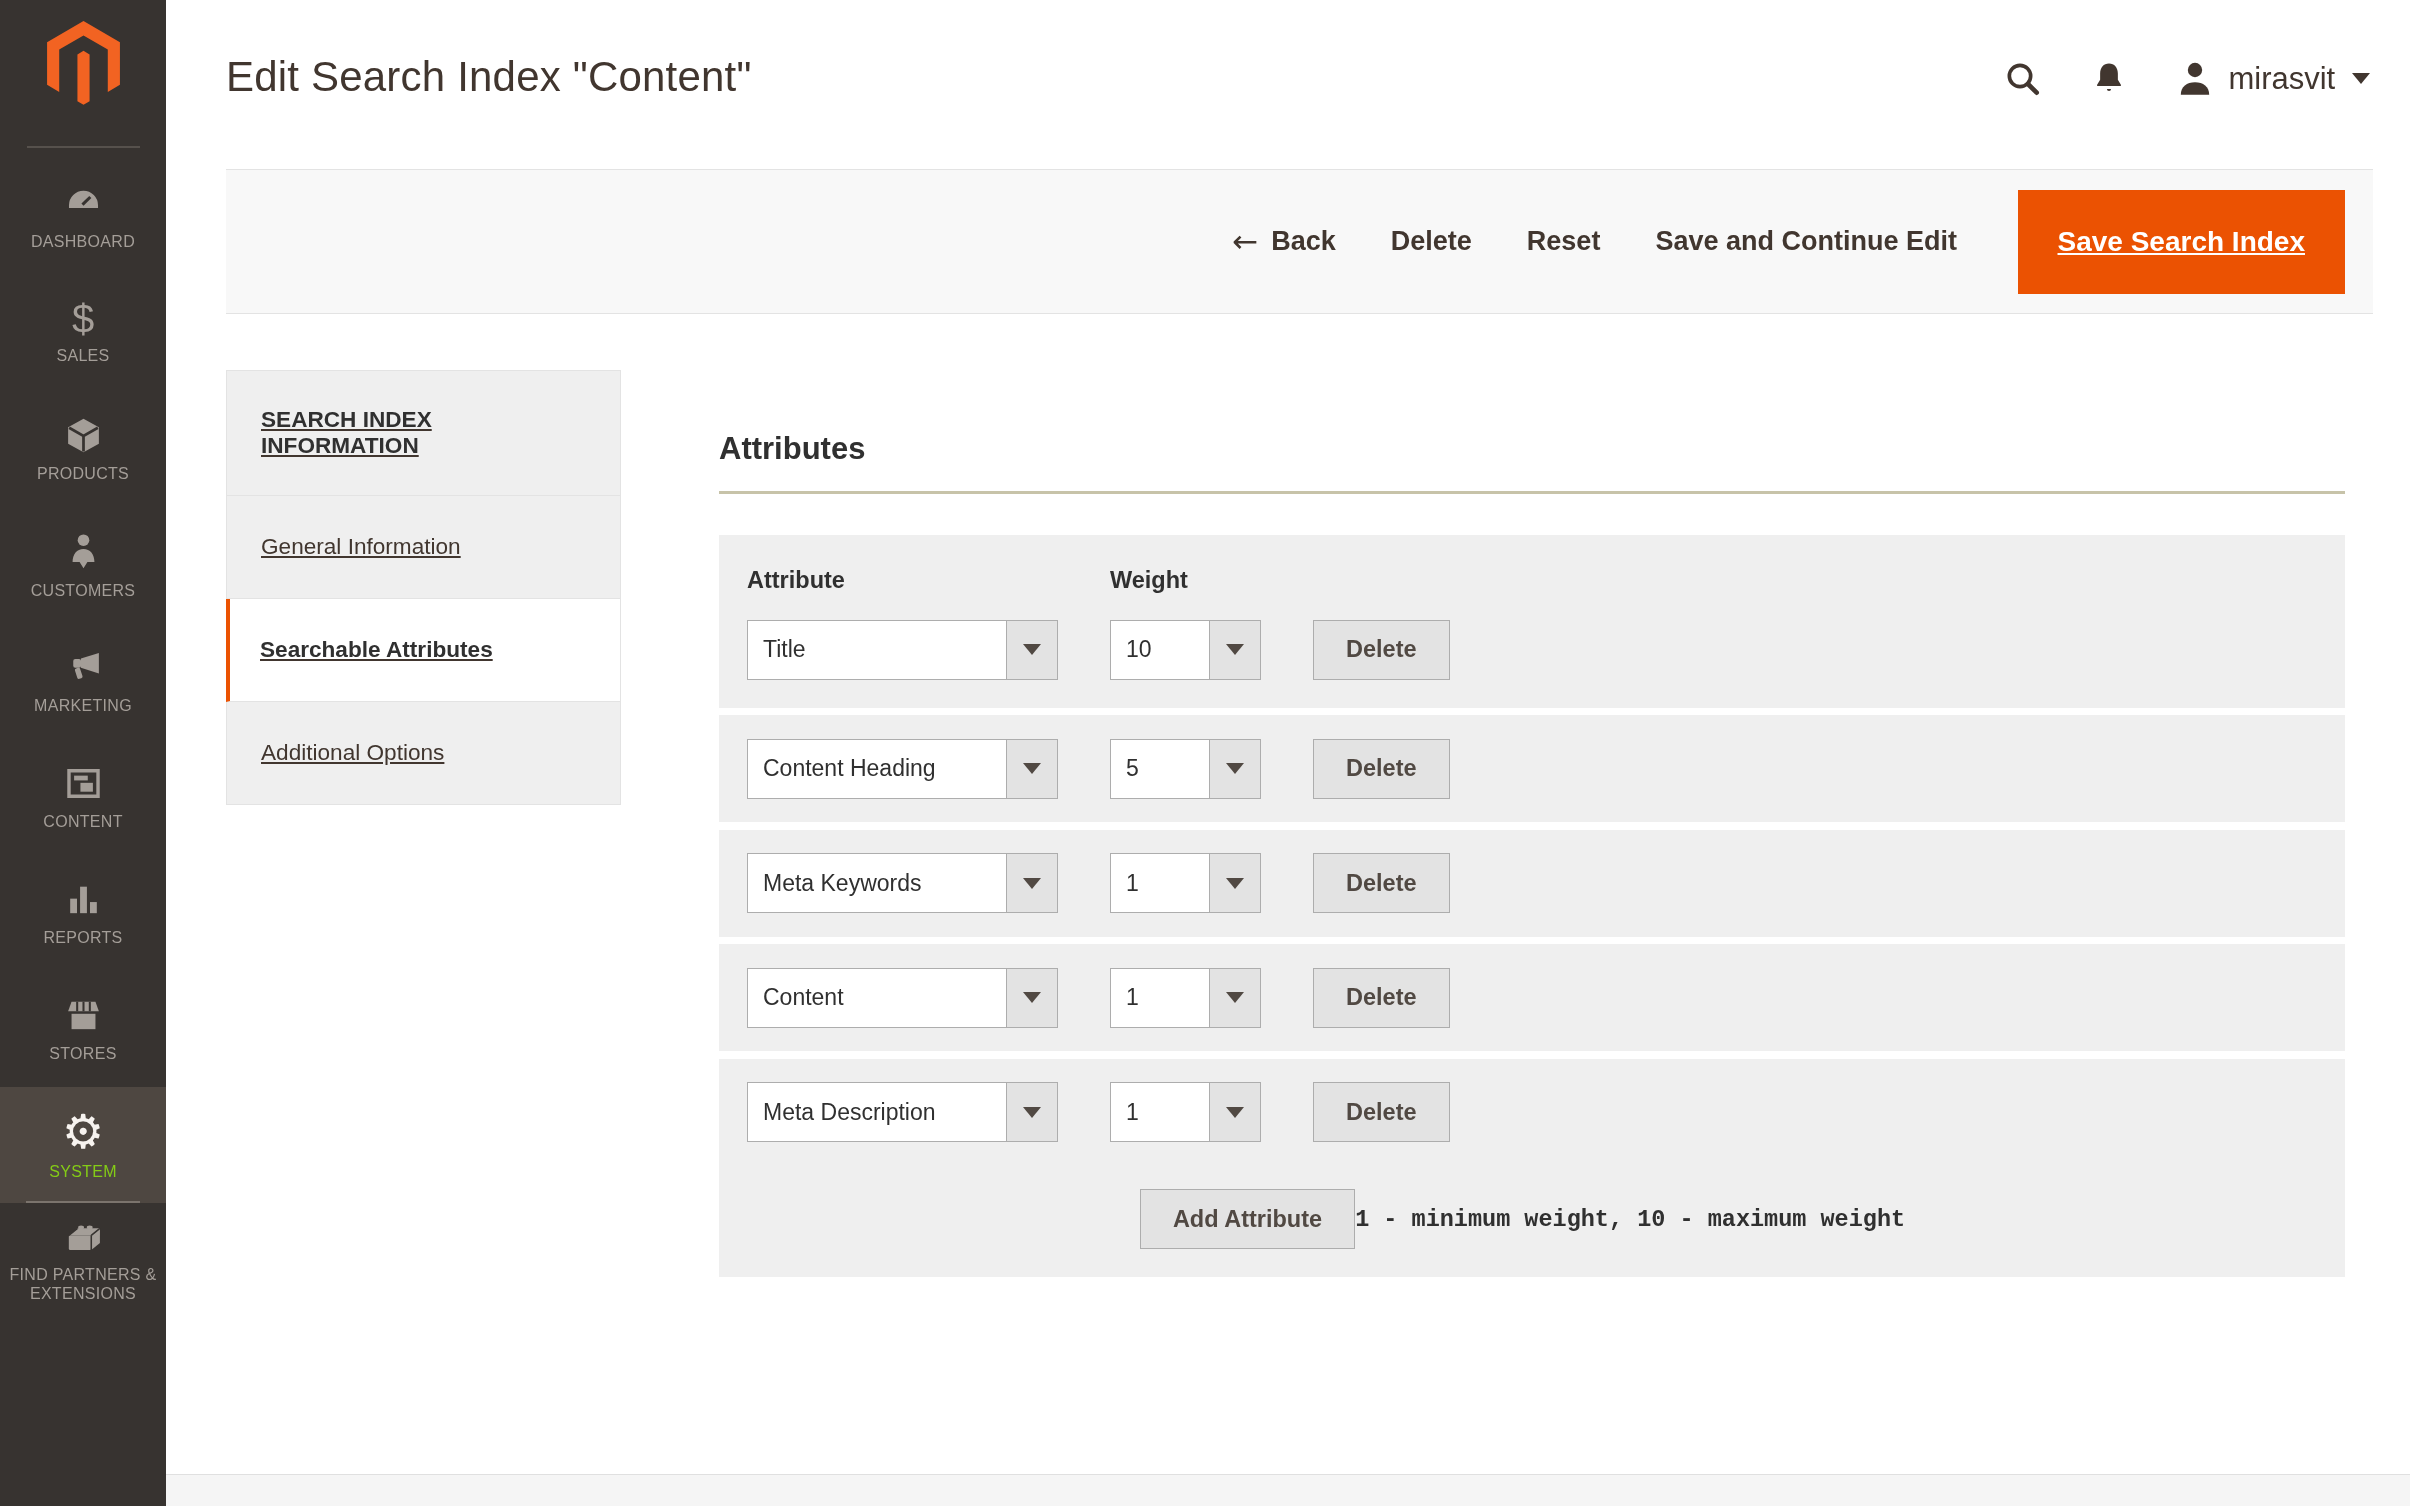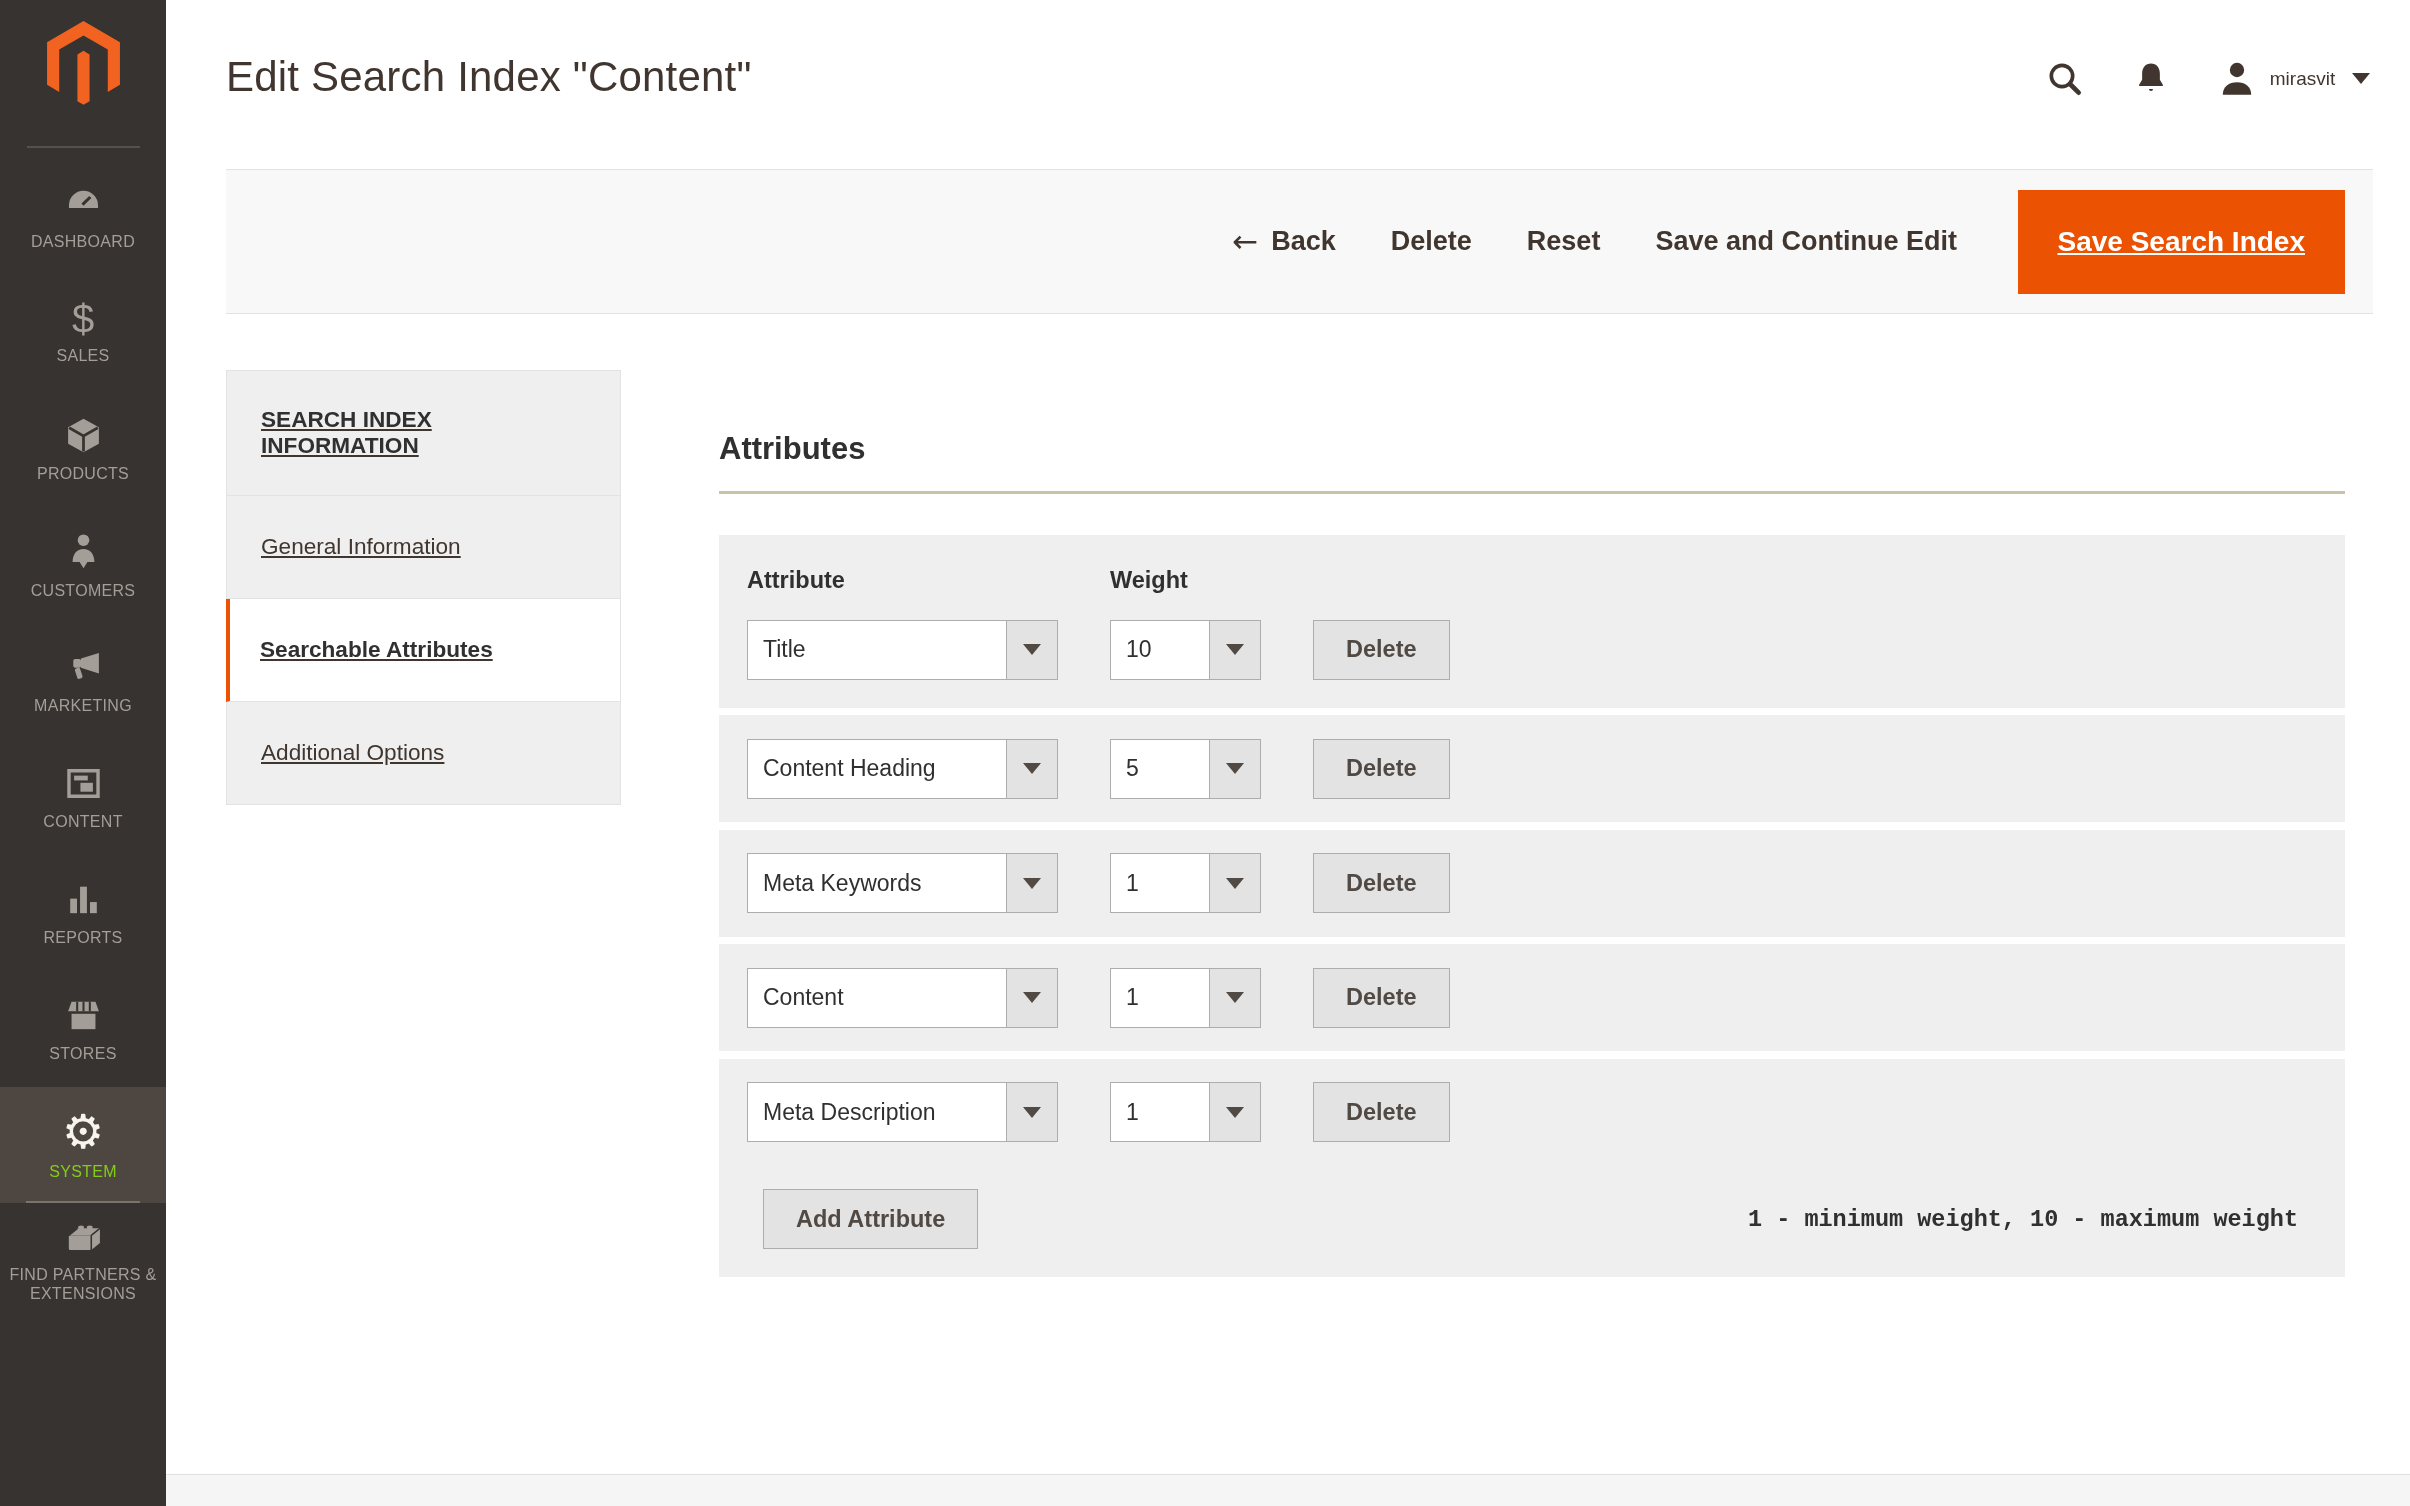--- a/index.html
+++ b/index.html
@@ -42,21 +42,21 @@
   .main { margin-left:166px; }
 
   .page-header { position:relative; padding:53px 38px 68px 60px; }
   .page-title { font-size:42px; font-weight:400; color:#41362f; letter-spacing:0.2px; }
   .header-actions {
     position:absolute; right:41px; top:58px;
     display:flex; align-items:center; gap:47px;
   }
   .icon-btn { display:flex; align-items:center; cursor:pointer; }
   .account { display:flex; align-items:center; gap:13px; cursor:pointer; }
-  .account-name { font-size:19px; color:#41362f; }
+  .account-name { font-size:31px; color:#41362f; }
   .caret-down {
     width:0; height:0; border-left:9.4px solid transparent;
     border-right:9.4px solid transparent; border-top:11.3px solid #41362f;
     margin-left:3.8px;
   }
 
   
   .toolbar {
     margin:0 38px 0 60px; height:145px; background:#f8f8f8;
     border-top:1.9px solid #e3e3e3; border-bottom:1.9px solid #e3e3e3;
@@ -124,21 +124,21 @@
   .tri {
     width:0; height:0; border-left:9.4px solid transparent;
     border-right:9.4px solid transparent; border-top:11.3px solid #514943;
   }
   .btn-secondary {
     height:60px; background:#e3e3e3; border:0.9px solid #adadad;
     font-size:23.5px; font-weight:600; color:#514943; padding:0 32px;
     cursor:pointer; justify-self:start; font-family:"Liberation Sans", sans-serif;
   }
   .stripe-footer {
-    margin-top:47px; display:flex; align-items:center; justify-content:space-between;margin-left:16px;
+    margin-top:47px; display:flex; align-items:center; justify-content:center;
   }
   .weight-note { font-size:23.5px; font-weight:700; color:#303030; padding-right:19px;font-family:Liberation Mono, monospace; }
 
   .footer-bar {
     position:fixed; left:166px; right:0; bottom:0; height:32px;
     background:#f5f5f5; border-top:1.9px solid #e0e0e0;
   }
 </style>
 </head>
 <body>

